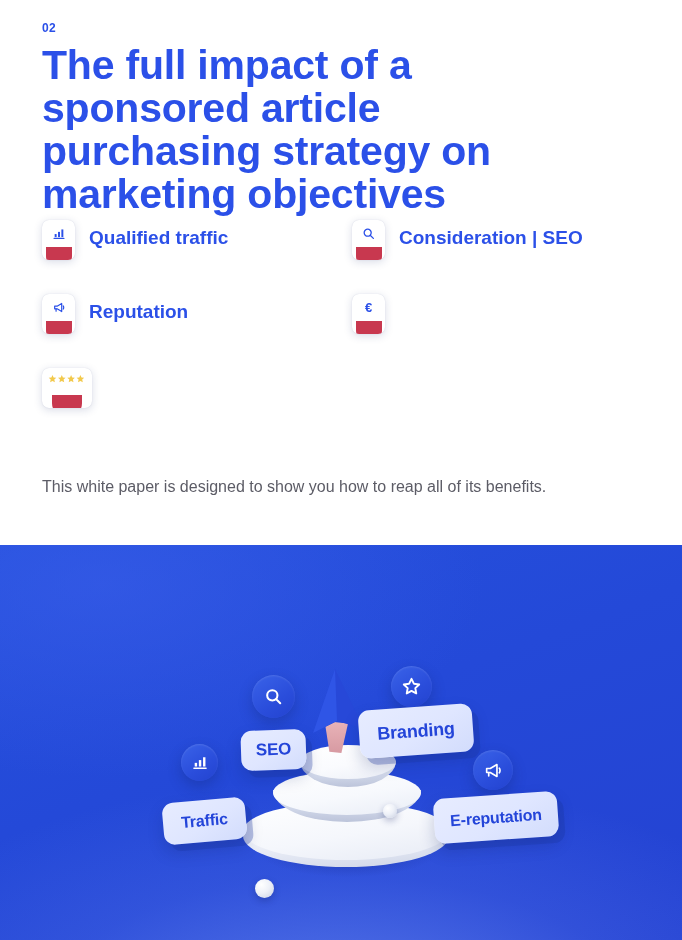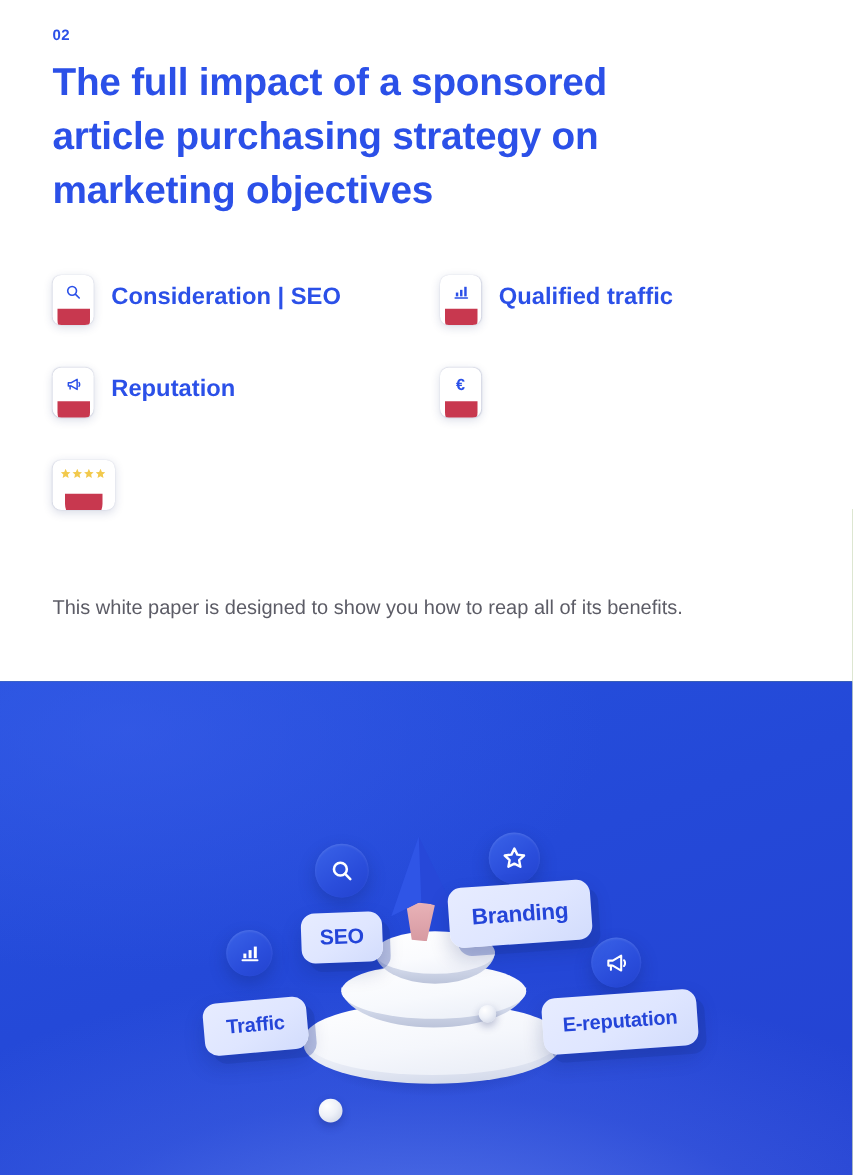--- a/index.html
+++ b/index.html
@@ -2,34 +2,34 @@
 <html><head>
 <meta charset="utf-8">
 <style>
   * { margin:0; padding:0; box-sizing:border-box; }
   html, body {
     width:682px; height:940px;
     background:#ffffff;
     font-family:"Liberation Sans", sans-serif;
     overflow:hidden;
   }
-  #page { position:relative; width:682px; height:940px; background:#4d7c0f; }
+  #page { position:relative; width:682px; height:940px; background:#a3a3a3; }
 
   
   .content { position:absolute; left:0; top:0; width:682px; height:545px; background:#fff; padding:0 42px; }
 
   .eyebrow {
     position:absolute; left:42px; top:21px;
     font-size:12px; font-weight:700; color:#2b50e8;
     letter-spacing:.3px;
   }
 
   .headline {
     position:absolute; left:42px; top:44px; width:540px;
-    font-size:31px; line-height:43px; font-weight:700;
+    font-size:41px; line-height:43px; font-weight:700;
     color:#2b50e8; letter-spacing:-.2px;
   }
 
   
   .features {
     position:absolute; left:42px; top:218px;
     width:598px;
     display:grid;
     grid-template-columns:310px 288px;
     grid-auto-rows:74px;
@@ -131,43 +131,43 @@
 
     <div class="eyebrow">02</div>
 
     <h1 class="headline">The full impact of a sponsored article purchasing strategy on marketing objectives</h1>
 
     <div class="features">
 
       <div class="feature">
         <div class="badge">
           <span class="glyph">
-            <svg width="13" height="13" viewBox="0 0 24 24" fill="none" stroke="#2b50e8" stroke-width="2.4" stroke-linecap="round">
-              <circle cx="10.5" cy="10.5" r="6.5"></circle>
-                <line x1="15.6" y1="15.6" x2="21" y2="21"></line>
-            </svg>
-          </span>
-          <span class="pin"></span>
-        </div>
-        <span class="feature-label">Consideration | SEO</span>
-      </div>
-
-      <div class="feature">
-        <div class="badge">
-          <span class="glyph">
             <svg width="14" height="13" viewBox="0 0 24 24" fill="none" stroke="#2b50e8" stroke-width="2.4" stroke-linecap="round">
               <line x1="3" y1="21" x2="21" y2="21"></line>
               <rect x="4" y="13" width="3.6" height="5.6" fill="#2b50e8" stroke="none"></rect>
               <rect x="10.2" y="9" width="3.6" height="9.6" fill="#2b50e8" stroke="none"></rect>
               <rect x="16.4" y="4.5" width="3.6" height="14.1" fill="#2b50e8" stroke="none"></rect>
             </svg>
           </span>
           <span class="pin"></span>
         </div>
         <span class="feature-label">Qualified traffic</span>
+      </div>
+
+      <div class="feature">
+        <div class="badge">
+          <span class="glyph">
+            <svg width="13" height="13" viewBox="0 0 24 24" fill="none" stroke="#2b50e8" stroke-width="2.4" stroke-linecap="round">
+              <circle cx="10.5" cy="10.5" r="6.5"></circle>
+                <line x1="15.6" y1="15.6" x2="21" y2="21"></line>
+            </svg>
+          </span>
+          <span class="pin"></span>
+        </div>
+        <span class="feature-label">Consideration | SEO</span>
       </div>
 
       <div class="feature">
         <div class="badge">
           <span class="glyph">
             <svg width="14" height="13" viewBox="0 0 24 24" fill="none" stroke="#2b50e8" stroke-width="2.2" stroke-linejoin="round" stroke-linecap="round">
               <path d="M4 9.5h4.5L17 4.5v15L8.5 14.5H4z"></path>
               <path d="M6.6 14.5v4.2"></path>
               <path d="M19.8 9.2c1.2 1 1.2 4.6 0 5.6"></path>
             </svg>

